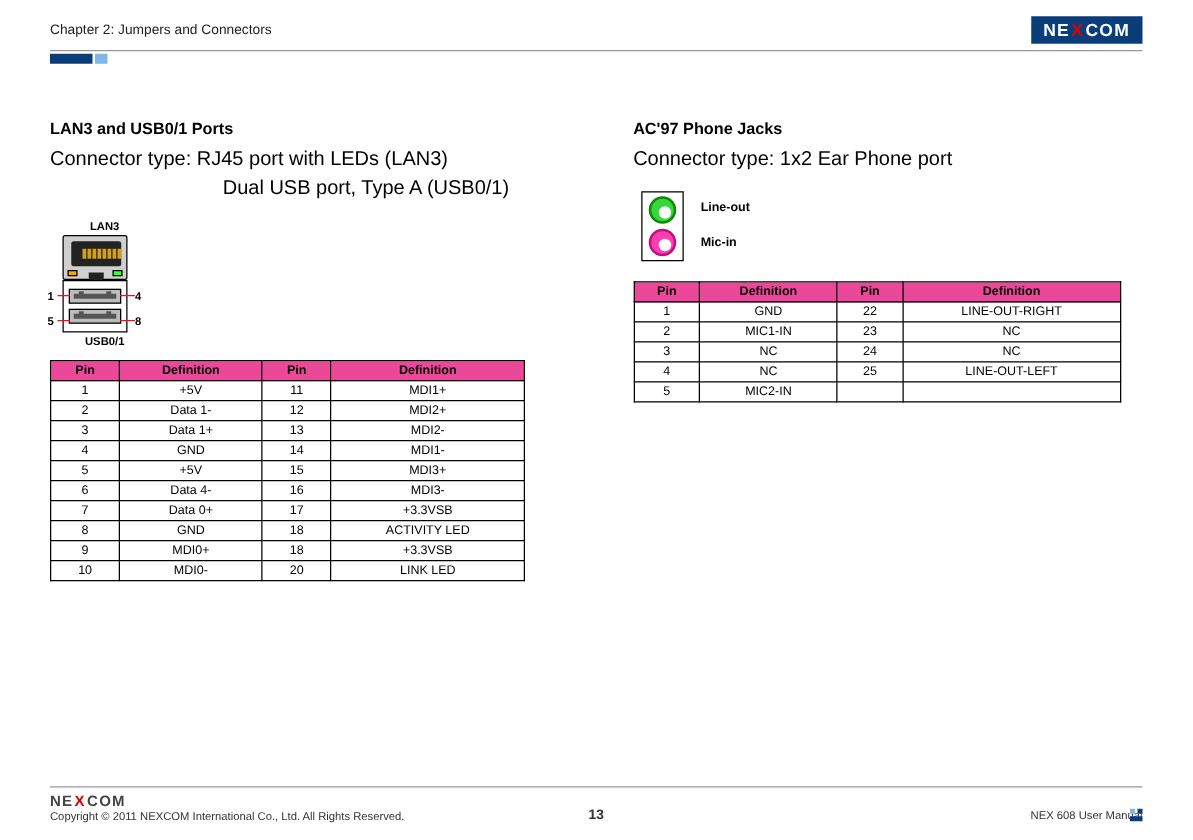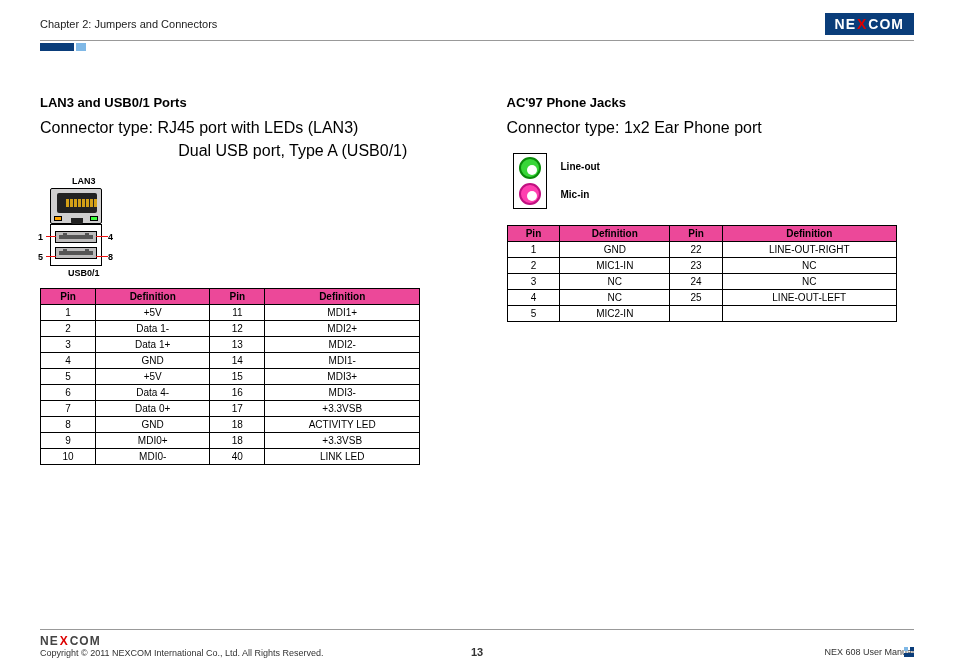--- a/index.html
+++ b/index.html
@@ -224,21 +224,21 @@
           </tr>
         <tr>
             <td>9</td>
             <td class="def">MDI0+</td>
             <td>18</td>
             <td class="def">+3.3VSB</td>
           </tr>
         <tr>
             <td>10</td>
             <td class="def">MDI0-</td>
-            <td>40</td>
+            <td>20</td>
             <td class="def">LINK LED</td>
           </tr>
       </tbody>
     </table>
   </div>
 
   <div class="col">
     <div class="sec-title">AC'97 Phone Jacks</div>
     <div class="body-text">Connector type: 1x2 Ear Phone port</div>
 

